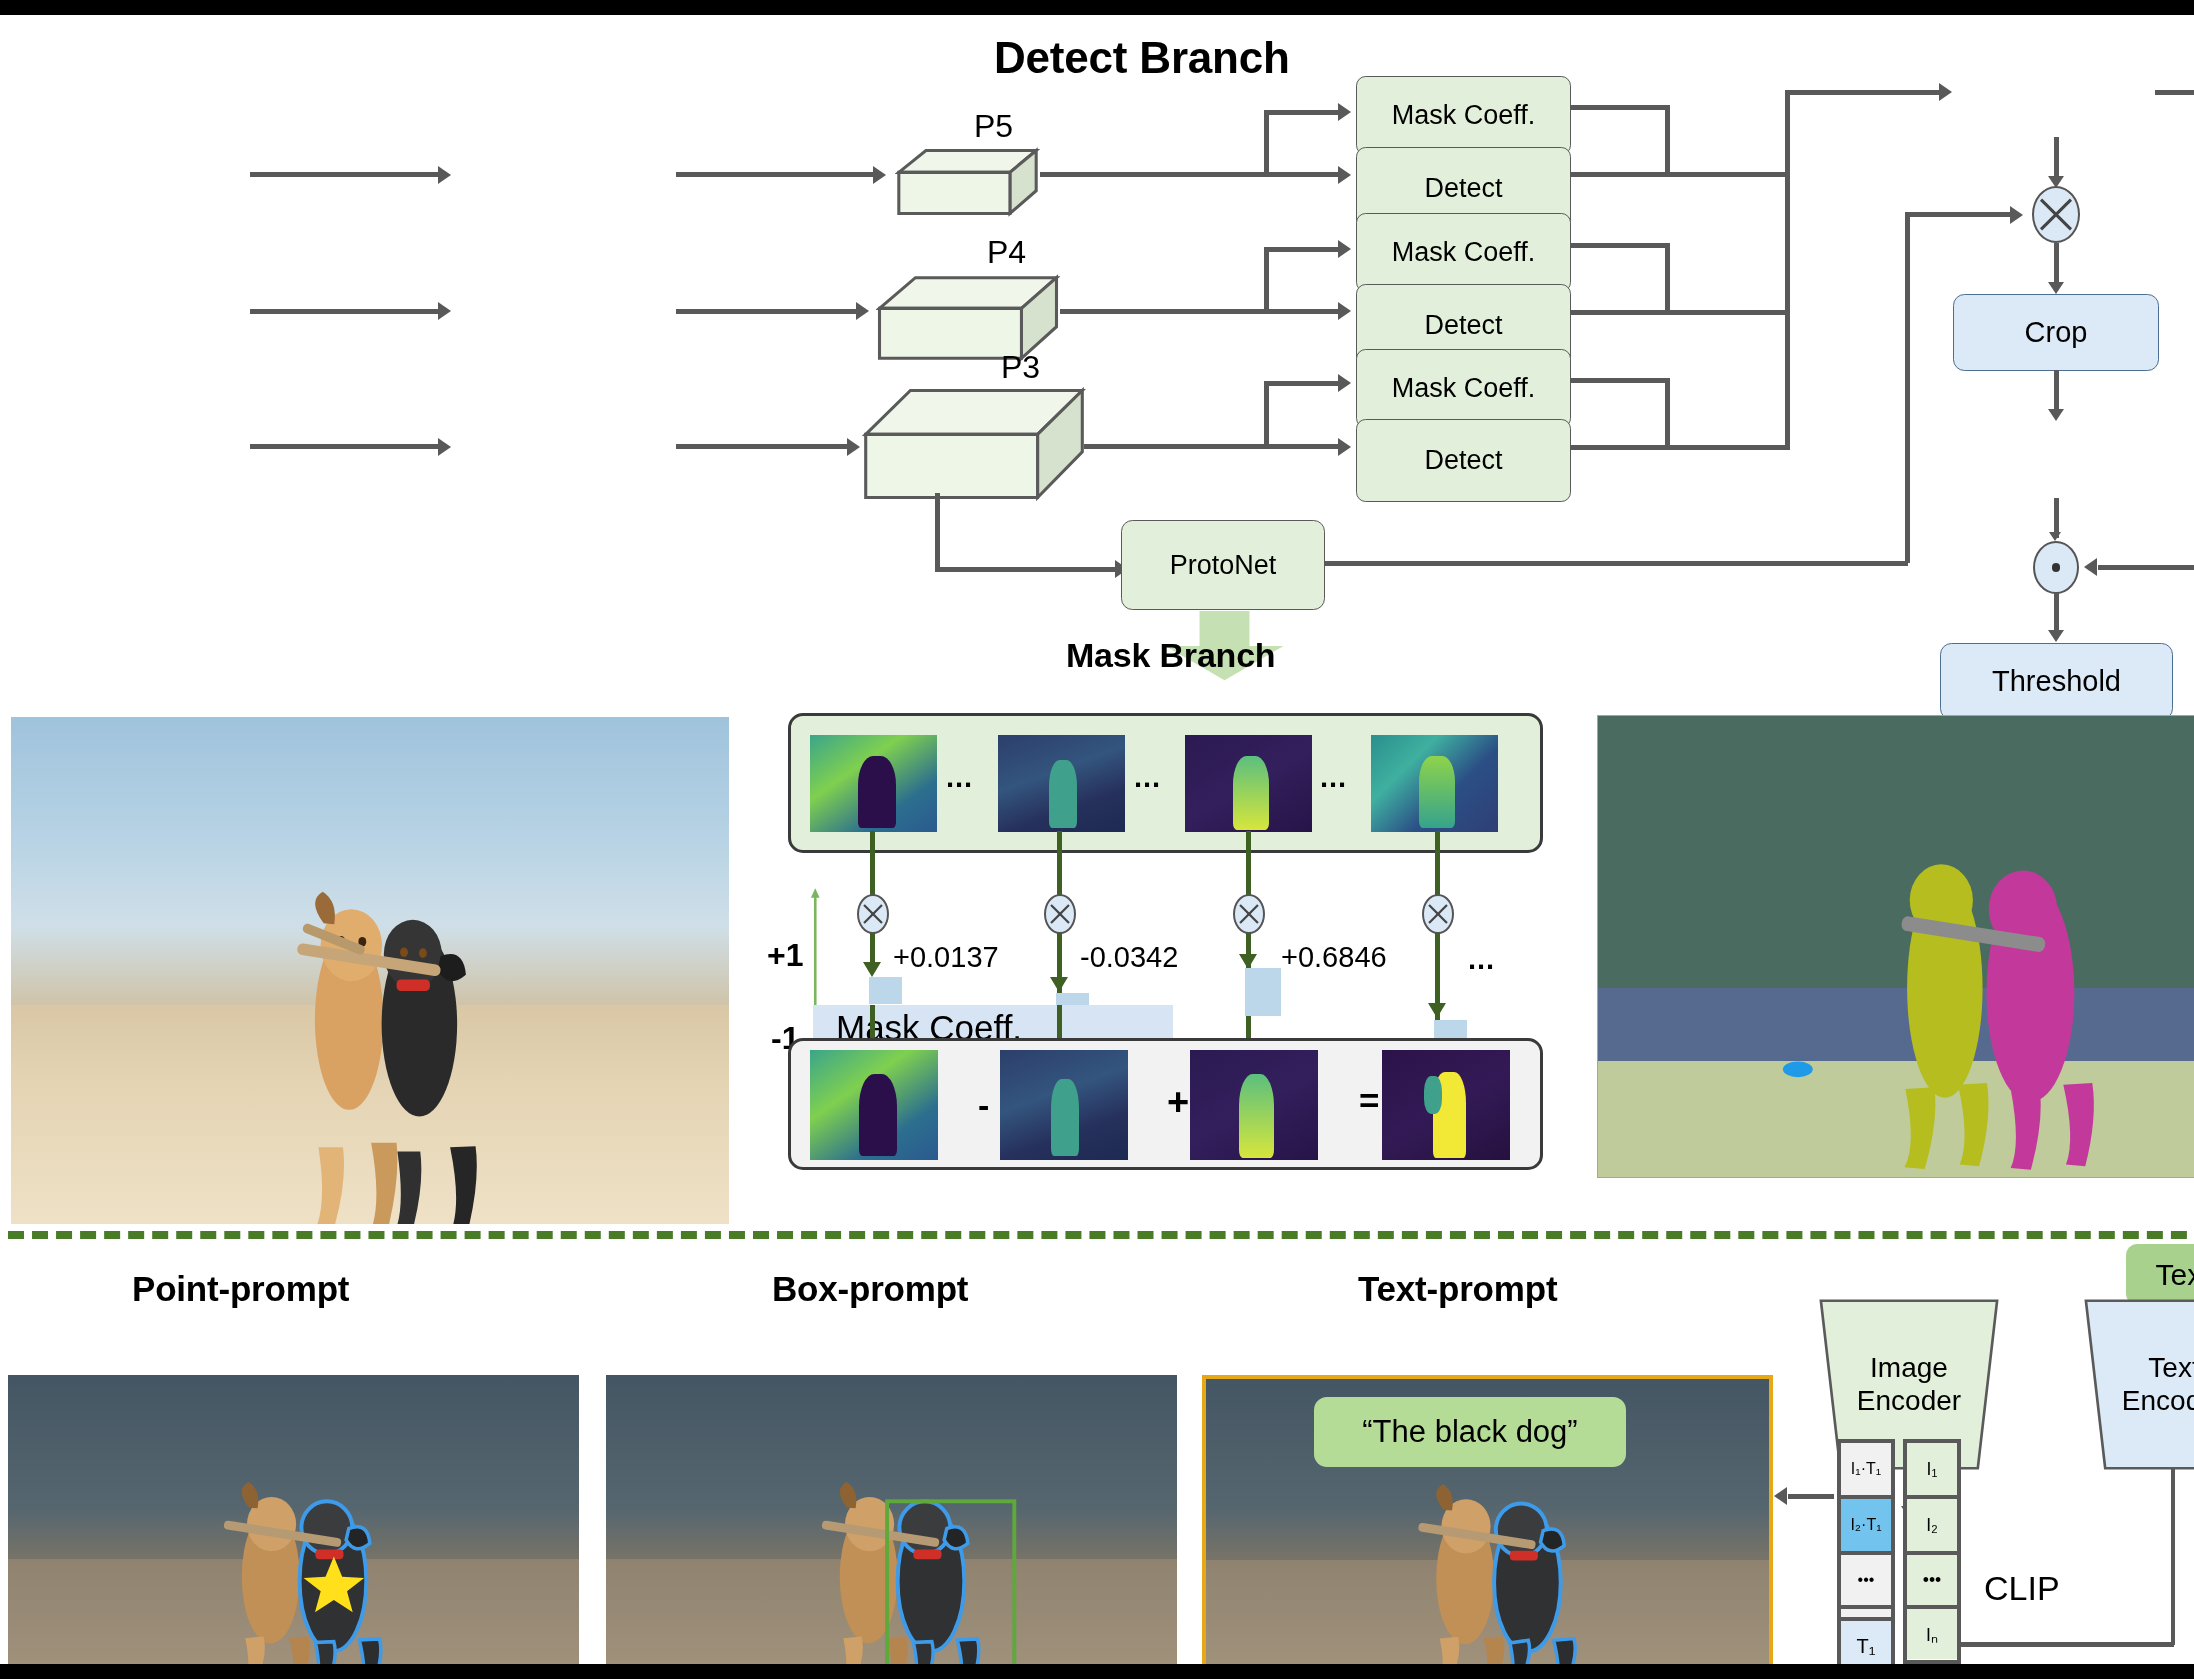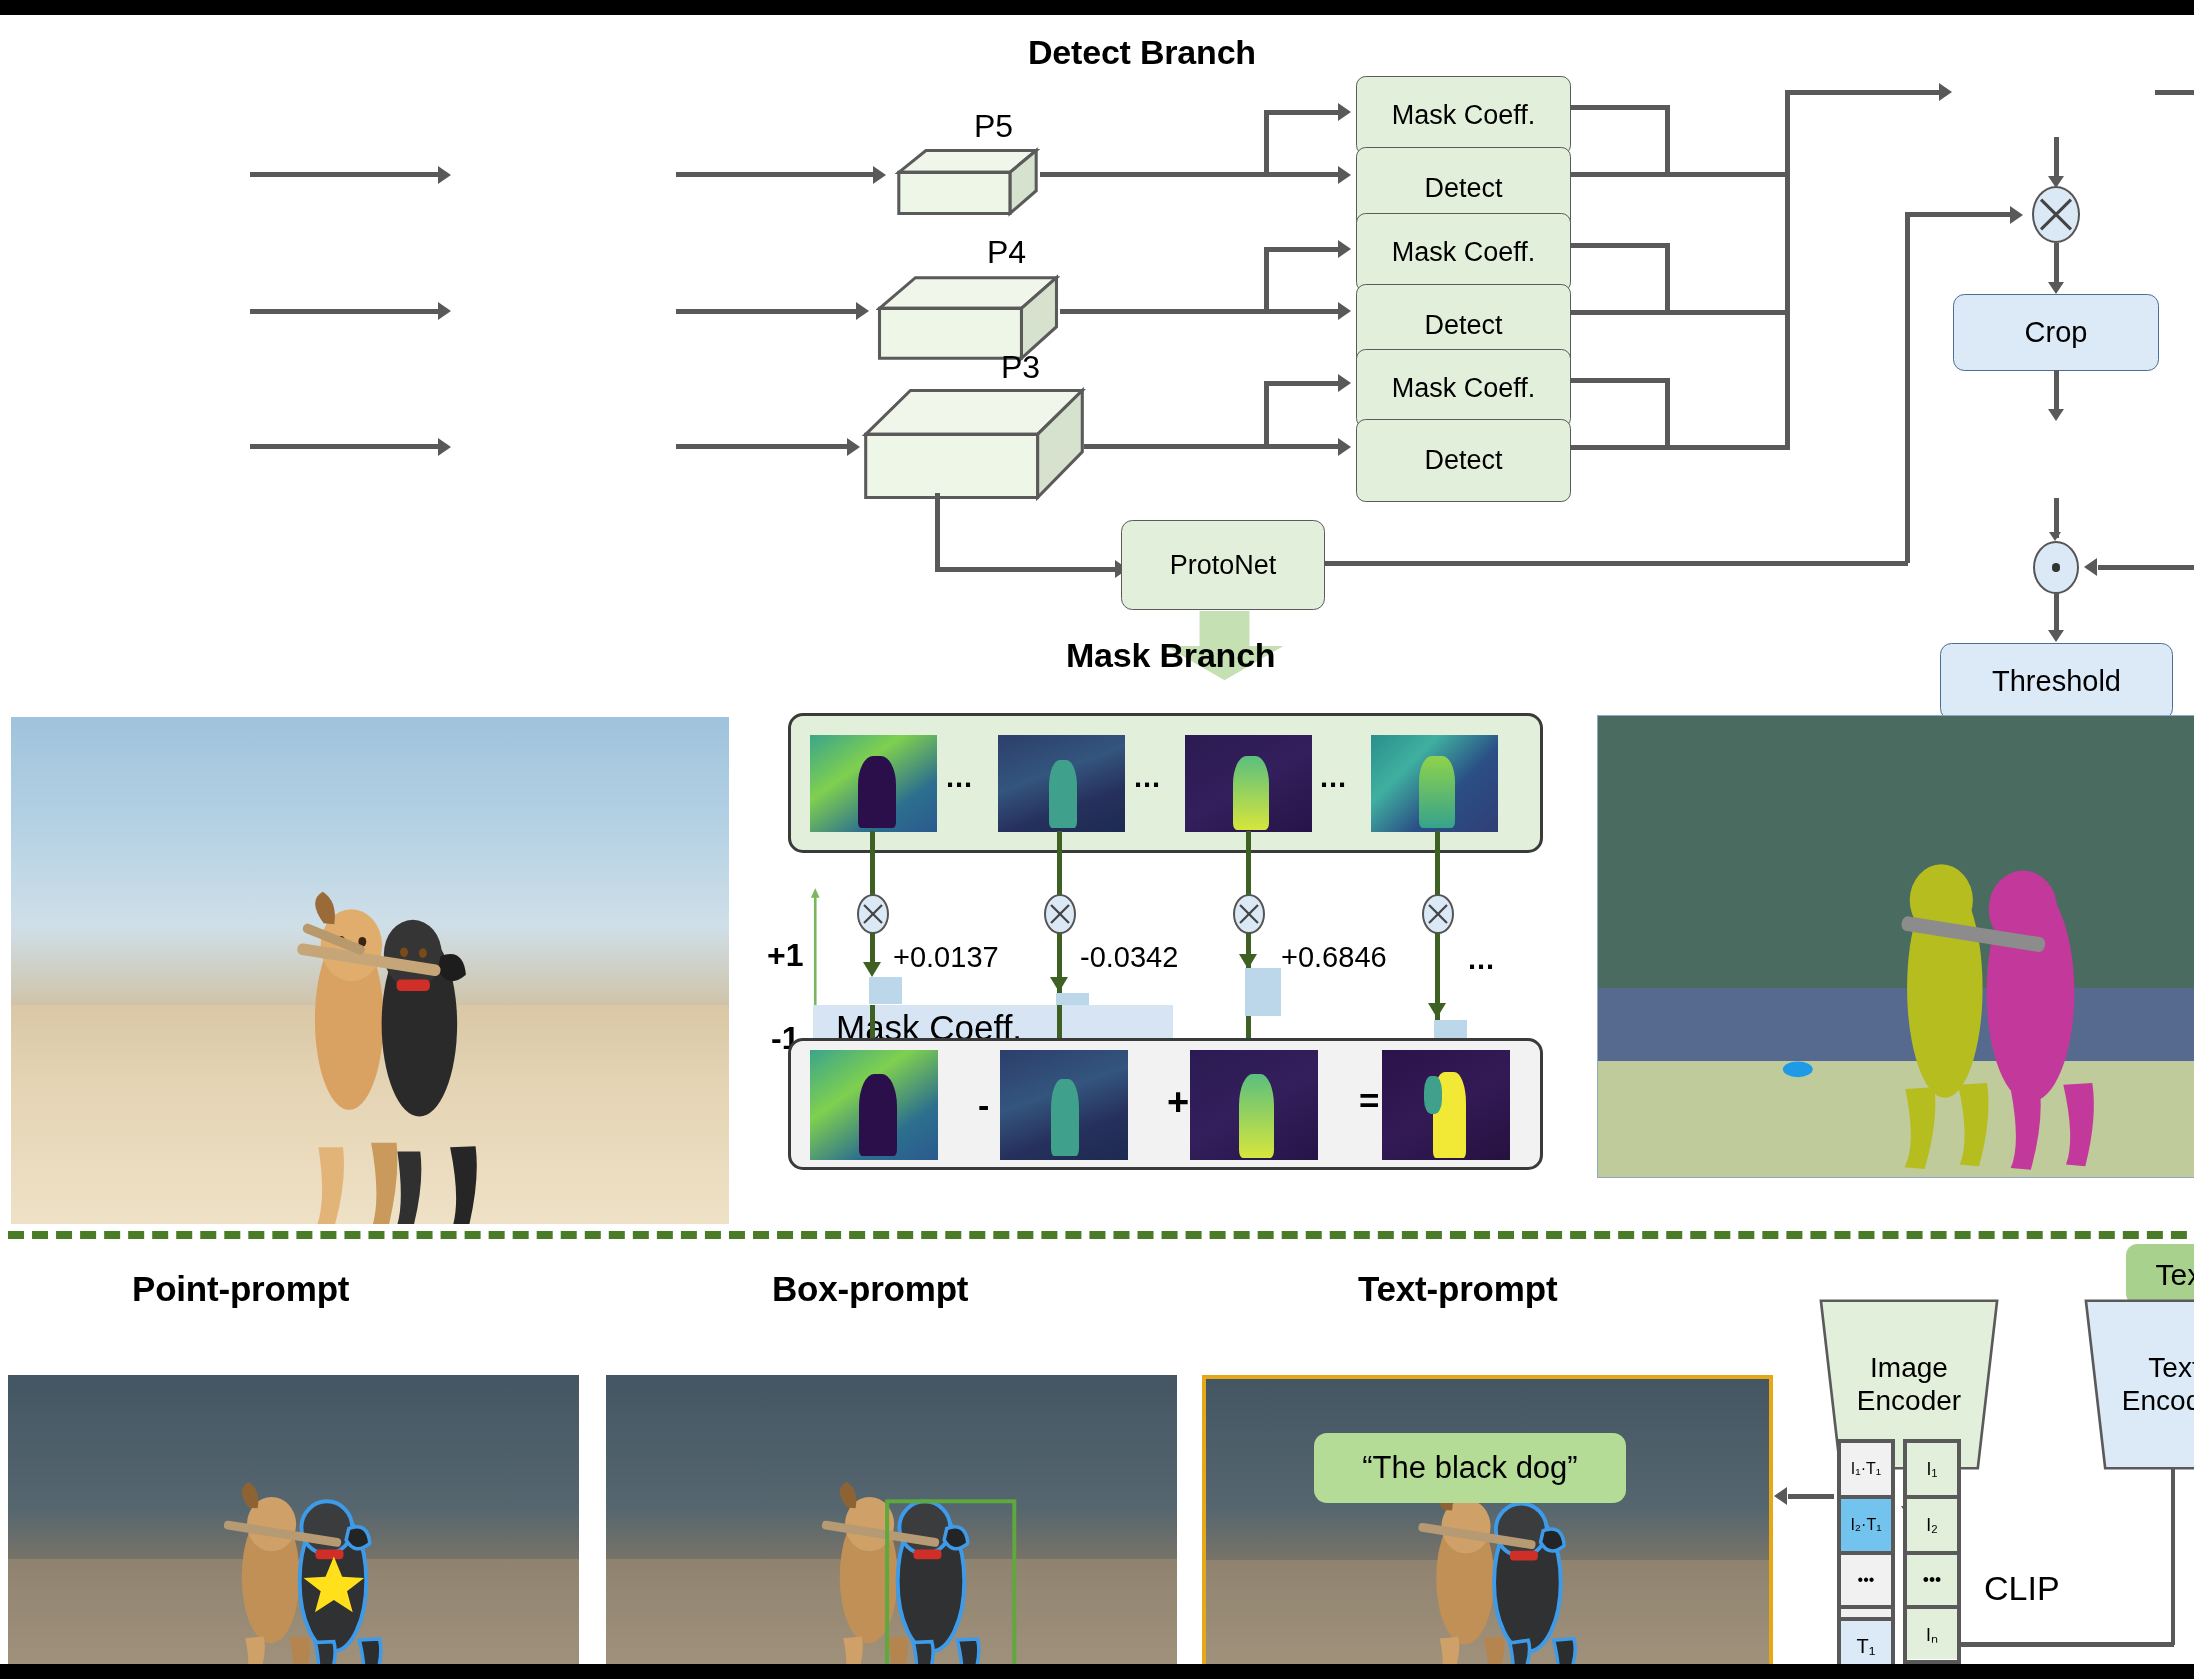--- a/index.html
+++ b/index.html
@@ -115,21 +115,21 @@
   .cell:last-child{border-bottom:none;}
 
   .ellip{position:absolute;font-weight:bold;letter-spacing:0.9px;color:#000;}
   .bigop{position:absolute;font-weight:bold;color:#000;}
 </style>
 </head>
 <body>
 
 <div id="page">
 
-  <div class="title" style="left:1028px;top:17.6px;font-size:34px;">Detect Branch</div>
+  <div class="title" style="left:994px;top:17.6px;font-size:44px;">Detect Branch</div>
 
 
 
   <div class="ln hl" style="left:250px;top:157px;width:189px;"></div>
   <div class="arrowR" style="left:438px;top:151px;"></div>
   <div class="ln hl" style="left:250px;top:294px;width:189px;"></div>
   <div class="arrowR" style="left:438px;top:287px;"></div>
   <div class="ln hl" style="left:250px;top:429px;width:189px;"></div>
   <div class="arrowR" style="left:438px;top:423px;"></div>
 
@@ -508,21 +508,21 @@
       <path d="M632 590 q18 76 2 94 l30 2 q22 -64 12 -98 z" fill="#b5854f"></path>
       <ellipse cx="732" cy="464" rx="76" ry="158" fill="#2f3133" stroke="#3d9bea" stroke-width="9"></ellipse>
       <ellipse cx="718" cy="344" rx="58" ry="60" fill="#3a3c3e" stroke="#3d9bea" stroke-width="9"></ellipse>
       <path d="M768 346 q44 -16 48 34 q-34 28 -54 -8 z" fill="#232425" stroke="#3d9bea" stroke-width="8"></path>
       <path d="M692 602 q16 76 -4 80 l32 0 q24 -54 14 -86 z" fill="#2f3133" stroke="#3d9bea" stroke-width="8"></path>
       <path d="M792 596 q18 76 4 86 l30 0 q22 -56 12 -90 z" fill="#2b2d2f" stroke="#3d9bea" stroke-width="8"></path>
       <rect x="692" y="392" width="64" height="22" rx="9" fill="#cf2f27"></rect>
       <rect x="482" y="348" width="270" height="20" rx="9" fill="#b59a73" transform="rotate(9 617 358)"></rect>
     </svg>
   </div>
-  <div class="rbox" style="left:1314px;top:1382px;width:312px;height:70px;background:#b5dc97;border:none;border-radius:13px;font-size:31px;margin-top:36px;">
+  <div class="rbox" style="left:1314px;top:1382px;width:312px;height:70px;background:#b5dc97;border:none;border-radius:13px;font-size:31px;">
     <span>“The black dog”</span>
   </div>
 
   <div class="rbox" style="left:2126px;top:1229px;width:114px;height:61px;background:#a9d18e;border:none;border-radius:11.4px;font-size:30px;">
     <span>Text</span>
   </div>
 
   <div class="trap" style="left:1806px;top:1284px;width:206px;height:171px;">
     <svg viewBox="0 0 470 390" width="206" height="171" preserveAspectRatio="none">
       <polygon points="34,4 436,4 392,386 78,386" fill="#e2efda" stroke="#5a5a5a" stroke-width="6"></polygon>

